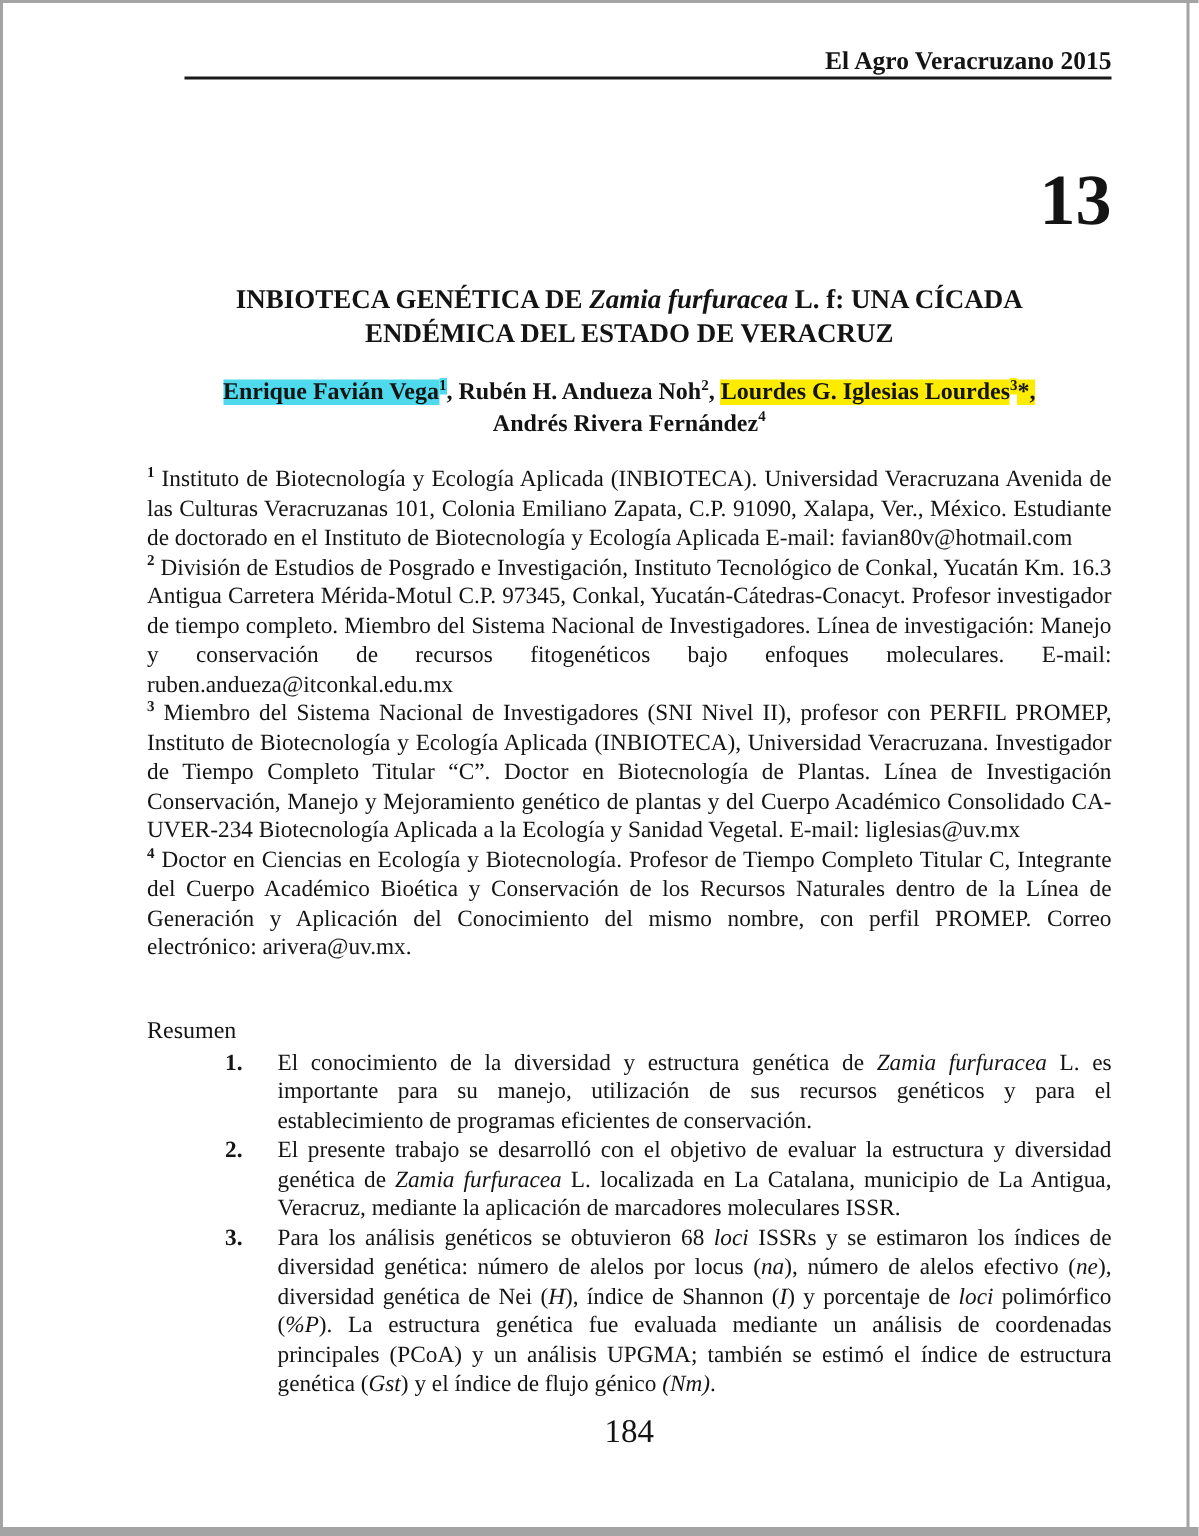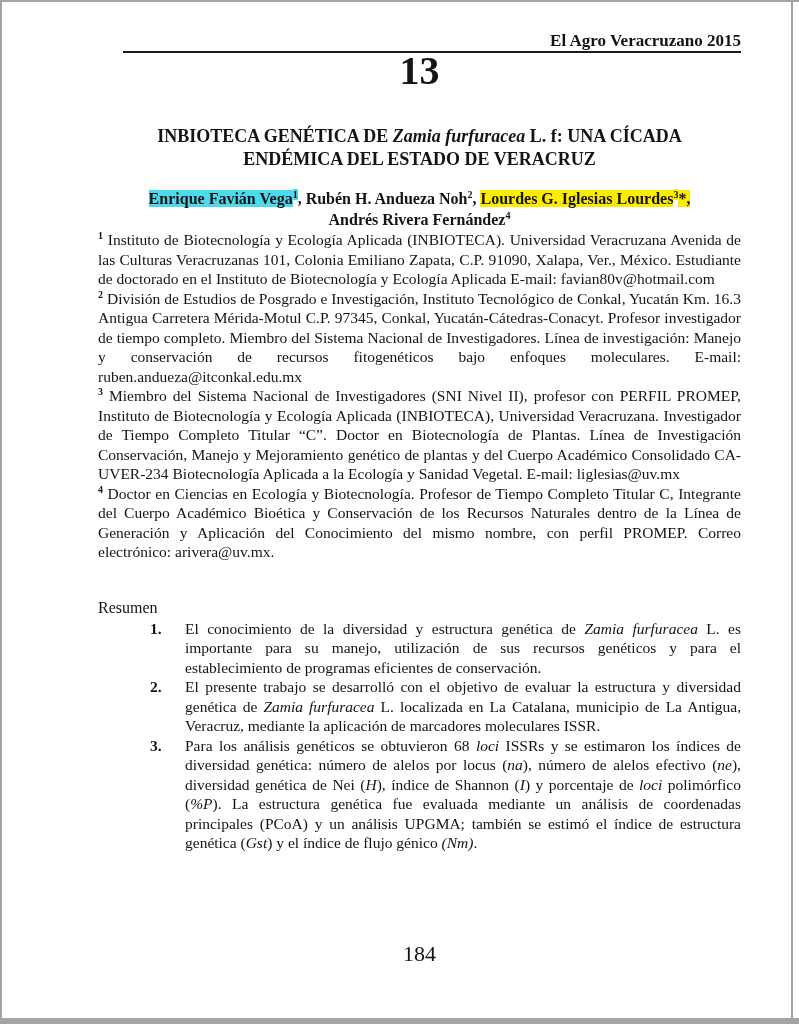--- a/index.html
+++ b/index.html
@@ -37,44 +37,45 @@
     padding-bottom:0px;
     font-family:Liberation Serif, serif;
   }
 
   .content {
     position:absolute;
     top:0; left:98px; width:643px;
   }
 
   .chapter-number {
-    margin-top:50px;
-    text-align:center;
+    margin-top:113px;
+    text-align:right;
     font-weight:bold;
-    font-size:40px;
+    font-size:48px;
     line-height:42px;
   }
 
   .paper-title {
     margin-top:33px;
     text-align:center;
     font-weight:bold;
     font-size:18px;
     line-height:23px;
   }
 
   .authors {
     margin-top:17px;
     text-align:center;
     font-weight:bold;
     font-size:16px;
     line-height:21px;
   }
 
   .affiliations {
+    margin-top:17px;
     font-size:15.5px;
     line-height:19.5px;
     text-align:justify;
   }
 
   .abstract-heading {
     margin-top:36px;
     font-weight:normal;
     font-size:16px;
     line-height:20px;

